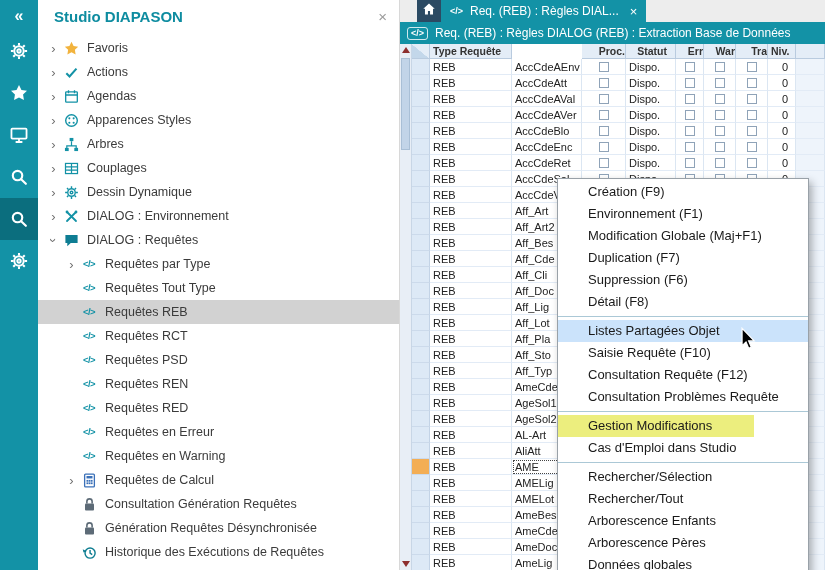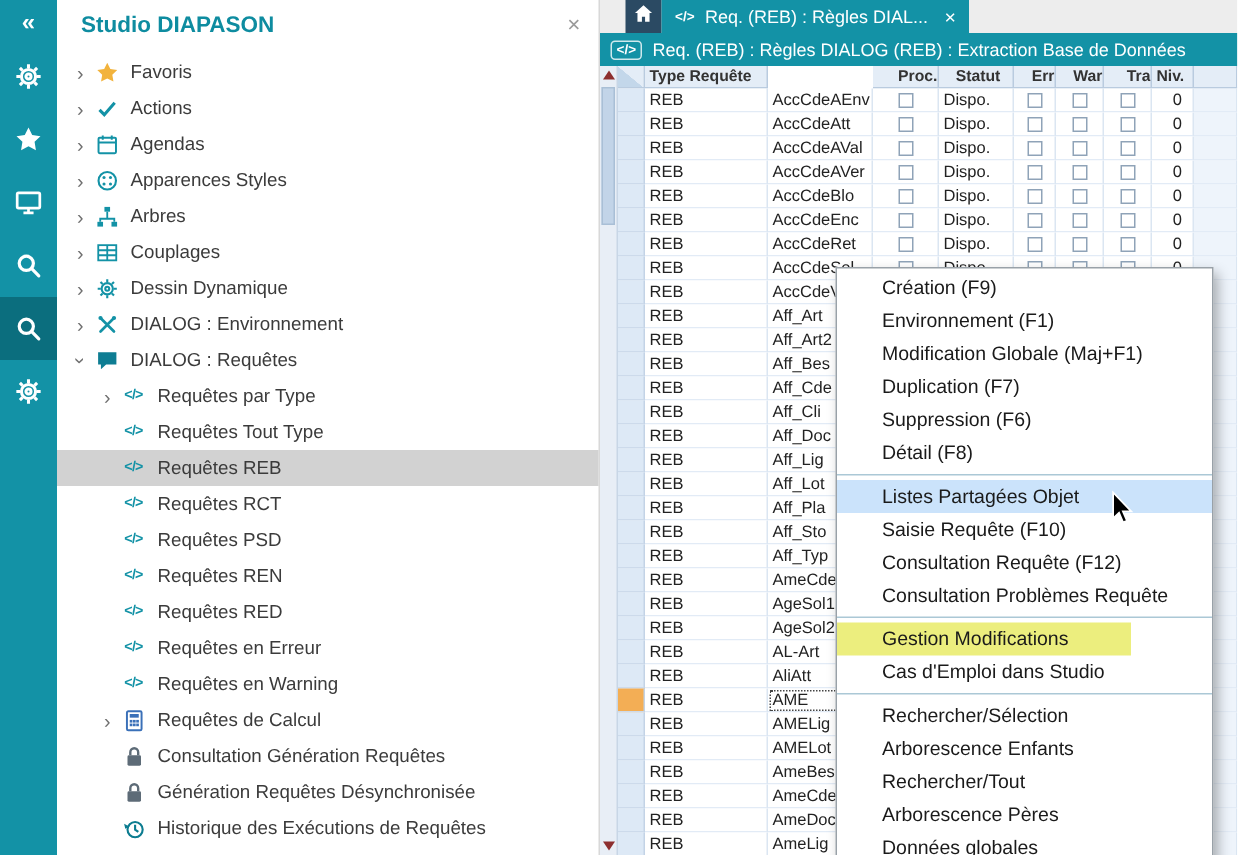--- a/index.html
+++ b/index.html
@@ -1098,22 +1098,22 @@
       <div class="msep"></div>
       <div class="mitem hl-blue">Listes Partagées Objet</div>
       <div class="mitem">Saisie Requête (F10)</div>
       <div class="mitem">Consultation Requête (F12)</div>
       <div class="mitem">Consultation Problèmes Requête</div>
       <div class="msep"></div>
       <div class="mitem hl-yellow">Gestion Modifications</div>
       <div class="mitem">Cas d'Emploi dans Studio</div>
       <div class="msep"></div>
       <div class="mitem">Rechercher/Sélection</div>
+      <div class="mitem">Rechercher/Tout</div>
       <div class="mitem">Arborescence Enfants</div>
-      <div class="mitem">Rechercher/Tout</div>
       <div class="mitem">Arborescence Pères</div>
       <div class="mitem">Données globales</div>
     </div>
 
   <svg class="cursor" viewBox="0 0 14 22" width="15" height="24">
     <path d="M1 1v16.2l3.7-3.5 2.5 5.9 2.4-1-2.5-5.8h5.2z" fill="#000" stroke="#fff" stroke-width="1.1"></path>
   </svg>
 
 </div>
 

